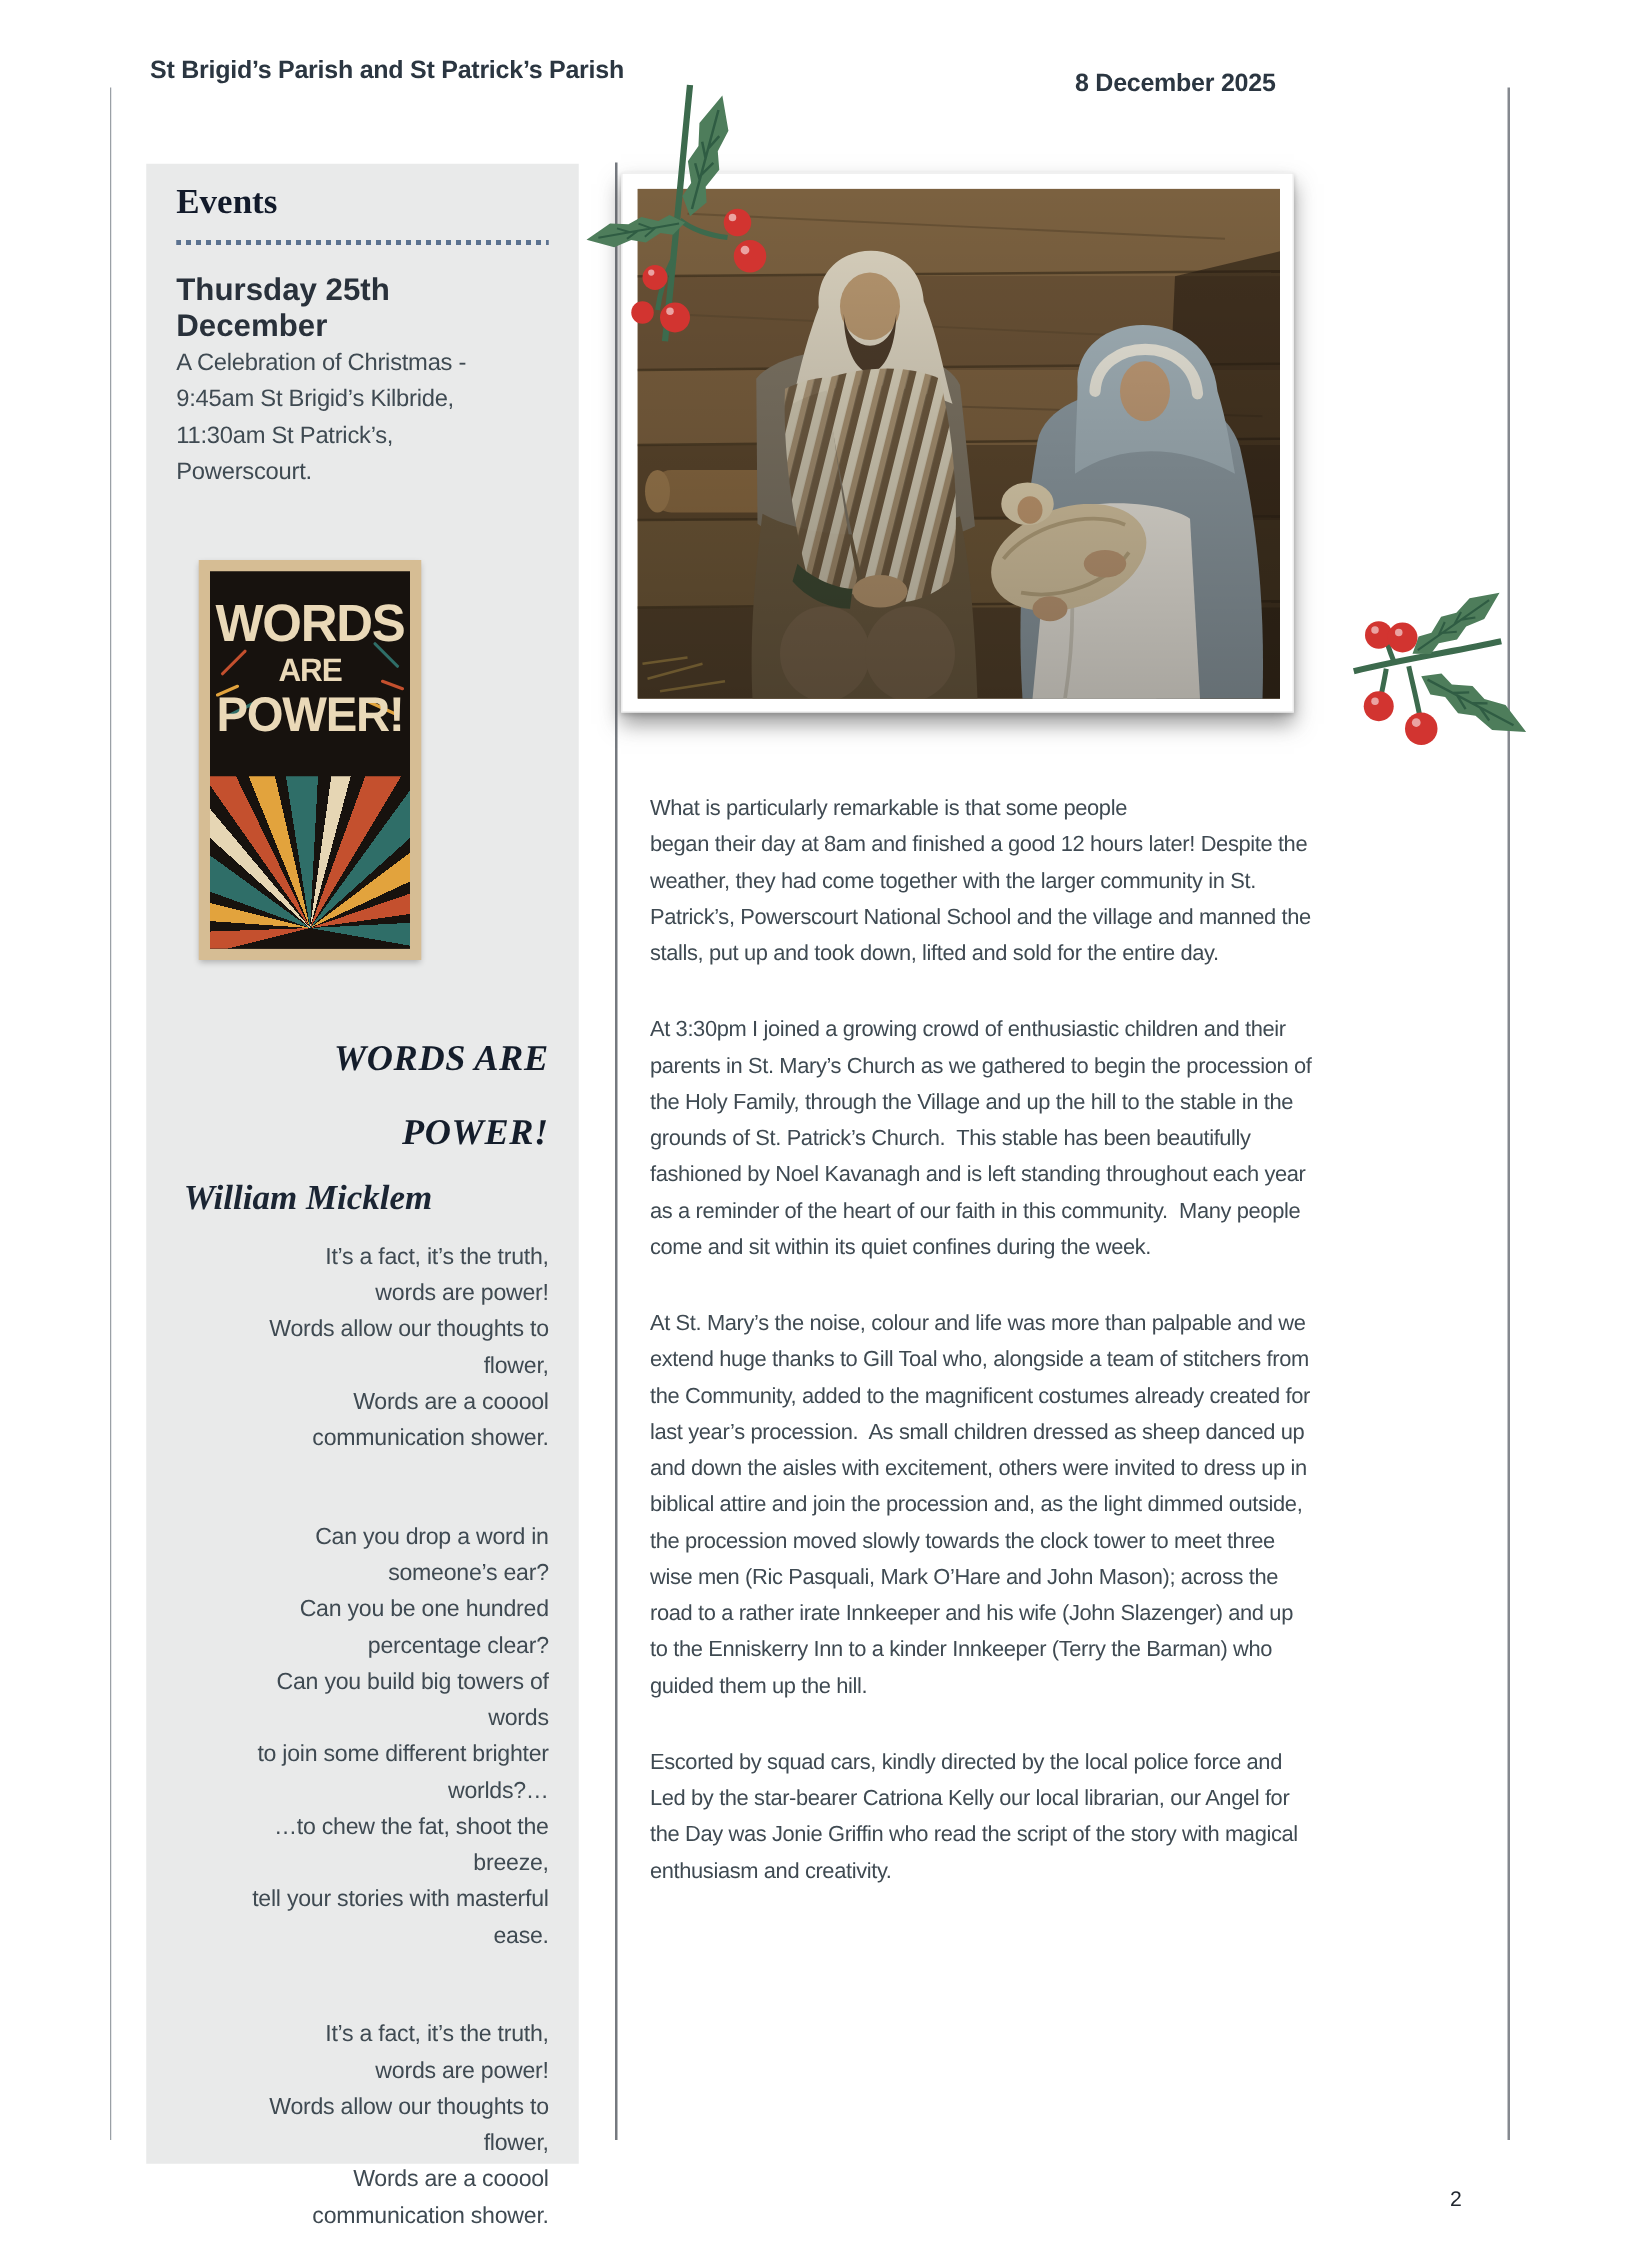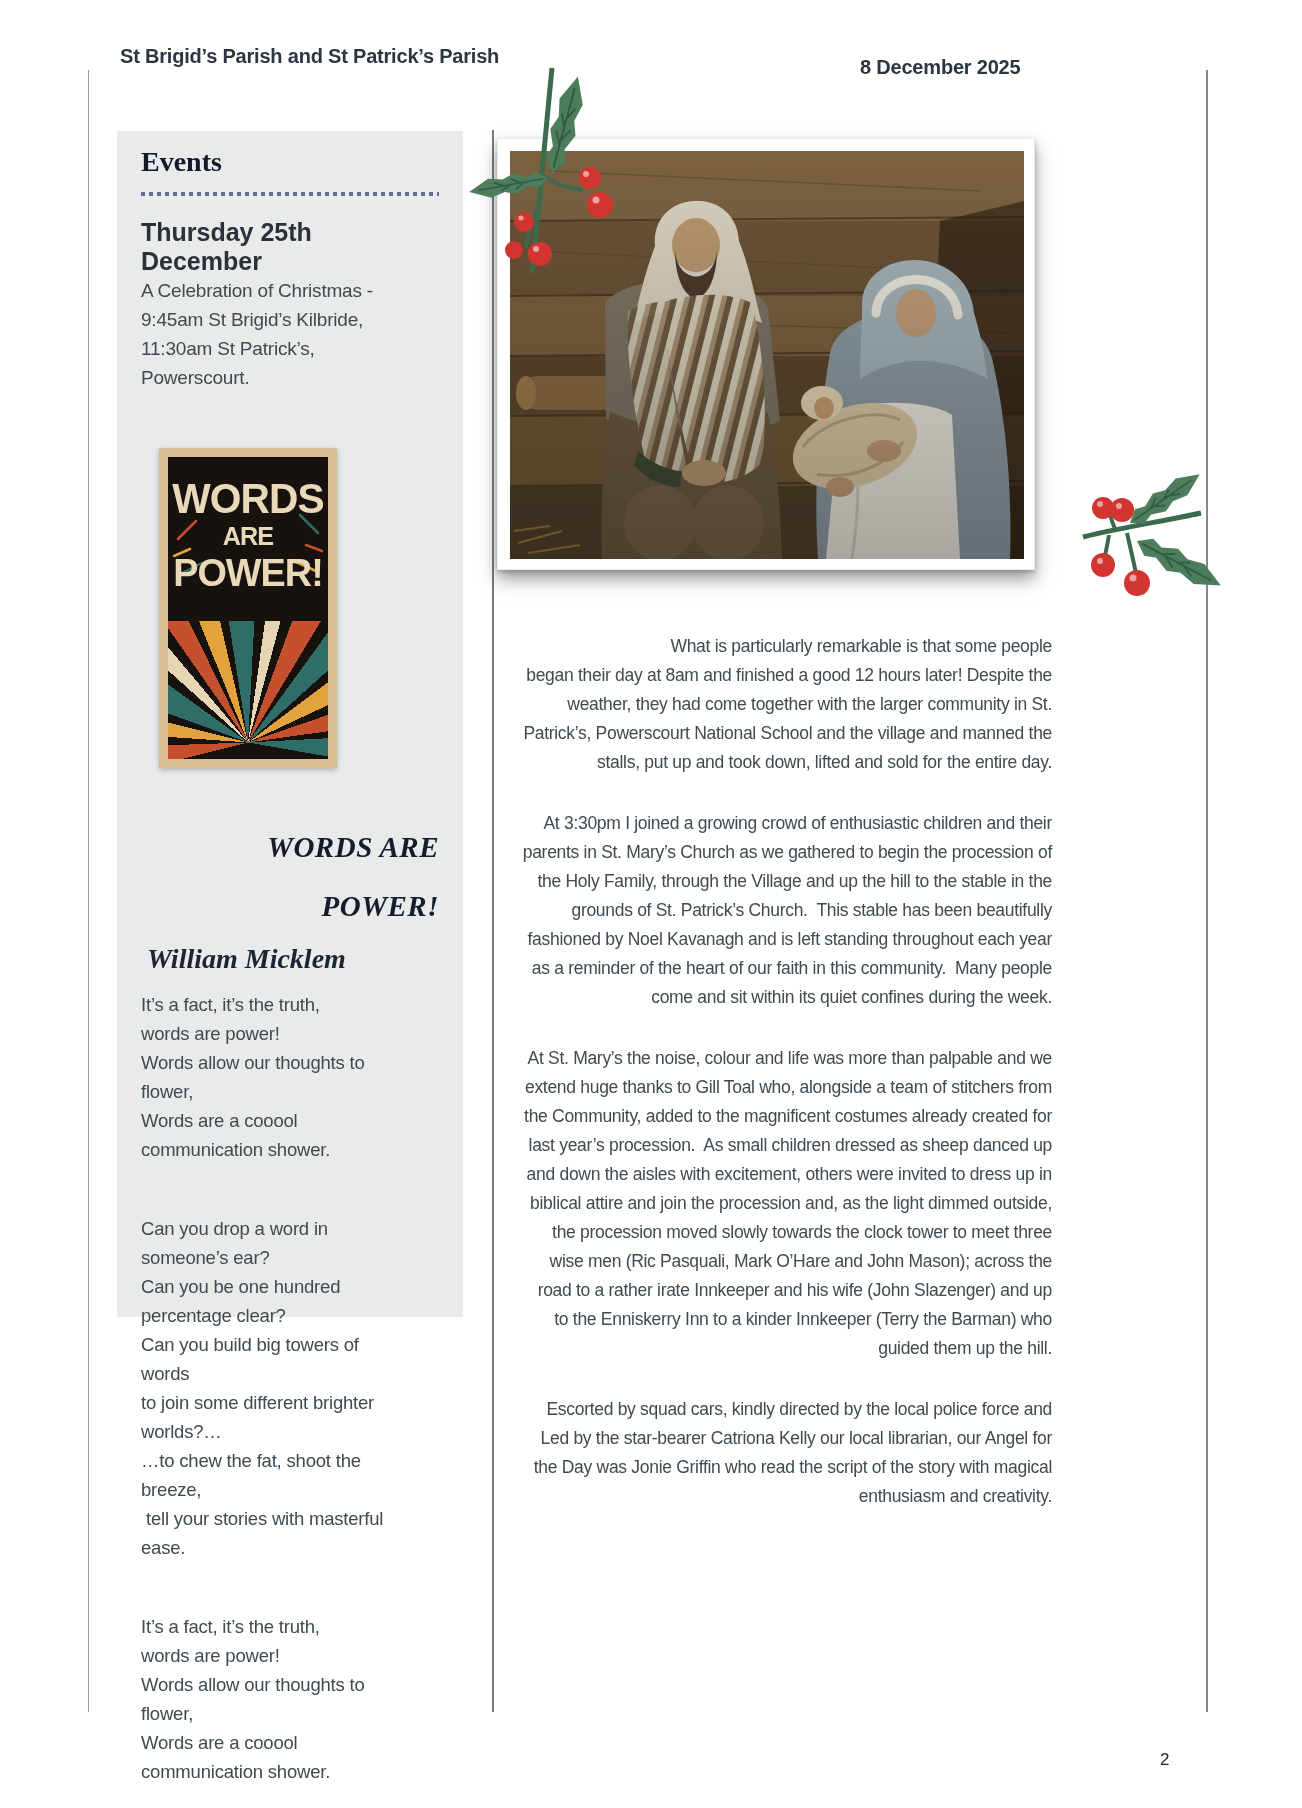--- a/index.html
+++ b/index.html
@@ -13,21 +13,21 @@
   .rule-left{left:88px;top:70px;width:1px;height:1642px;background:#9aa0a6;}
   .rule-center{left:492px;top:130px;width:2px;height:1582px;background:#75797f;}
   .rule-right{left:1206px;top:70px;width:2px;height:1642px;background:#85898f;}
 
   
   .header-left{position:absolute;left:120px;top:45px;font-size:20px;font-weight:600;color:#2b3641;letter-spacing:-.2px;}
   .header-right{position:absolute;left:860px;top:56px;font-size:20px;font-weight:600;color:#2b3641;letter-spacing:-.2px;}
 
   
   .sidebar{
-    position:absolute;left:117px;top:131px;width:346px;height:1186px;
+    position:absolute;left:117px;top:131px;width:346px;height:1600px;
     background:#e9eaea;box-sizing:border-box;padding:13px 24px 0 24px;z-index:1;
   }
   .events-title{font-family:"Liberation Serif","DejaVu Serif",serif;font-size:28px;font-weight:bold;color:#121a2a;margin:0;line-height:36px;}
   .dotted{height:4px;margin-top:12px;margin-bottom:22px;
     background:repeating-linear-gradient(to right,#5b7290 0 4px,transparent 4px 8px);}
   .event-date{font-size:25px;font-weight:bold;color:#29313b;line-height:29px;}
   .event-lines div{font-size:19px;line-height:29px;color:#3f4a52;white-space:pre-wrap;letter-spacing:-.2px;}
 
   
   .poster{width:178px;height:320px;margin:56px 0 0 18px;background:#d6bd94;
@@ -49,36 +49,36 @@
       #17120e 192deg 197deg,#2f6e68 197deg 210deg,#17120e 210deg 360deg);}
   .sparkles{position:absolute;left:0;top:44px;z-index:1;}
 
   
   .poem-title{font-family:"Liberation Serif","DejaVu Serif",serif;font-style:italic;font-weight:bold;
     font-size:29px;line-height:59px;color:#141d2b;margin-top:50px;letter-spacing:.5px;text-align:right;}
   .poem-author{font-family:"Liberation Serif","DejaVu Serif",serif;font-style:italic;font-weight:600;
     font-size:28px;line-height:42px;color:#1b2533;padding-left:6px;margin-top:2px;}
   .stanza{margin-top:10px;}
   .stanza + .stanza{margin-top:50px;}
-  .stanza div{font-size:18.5px;line-height:29px;color:#3f4a52;white-space:pre-wrap;letter-spacing:-.2px;}
+  .stanza div{font-size:18.5px;line-height:29px;color:#3f4a52;white-space:pre-wrap;letter-spacing:-.2px;text-align:right;}
 
   
   .photo-frame{position:absolute;left:497px;top:138px;width:538px;height:432px;background:#ffffff;
     padding:12px;box-sizing:border-box;border:1px solid #ececec;z-index:2;
     box-shadow:0 9px 16px rgba(70,70,70,.55),0 2px 4px rgba(0,0,0,.2);}
   .photo-frame svg{display:block;}
 
   .holly{position:absolute;z-index:3;}
   .holly-tl{left:448px;top:58px;}
   .holly-br{left:1075px;top:463px;}
 
   
   .articles{position:absolute;left:520px;top:632px;width:532px;z-index:1;}
   .articles p{margin:0 0 32px 0;font-size:17.5px;line-height:29px;color:#3f4a52;
-    letter-spacing:-.3px;white-space:pre-wrap;text-align:right;}
+    letter-spacing:-.3px;white-space:pre-wrap;}
 
   .page-number{position:absolute;left:1160px;top:1750px;font-size:17px;color:#20272f;}
 </style>
 </head>
 <body>
 
 <div>
 
   <div class="rule rule-left"></div>
   <div class="rule rule-center"></div>

